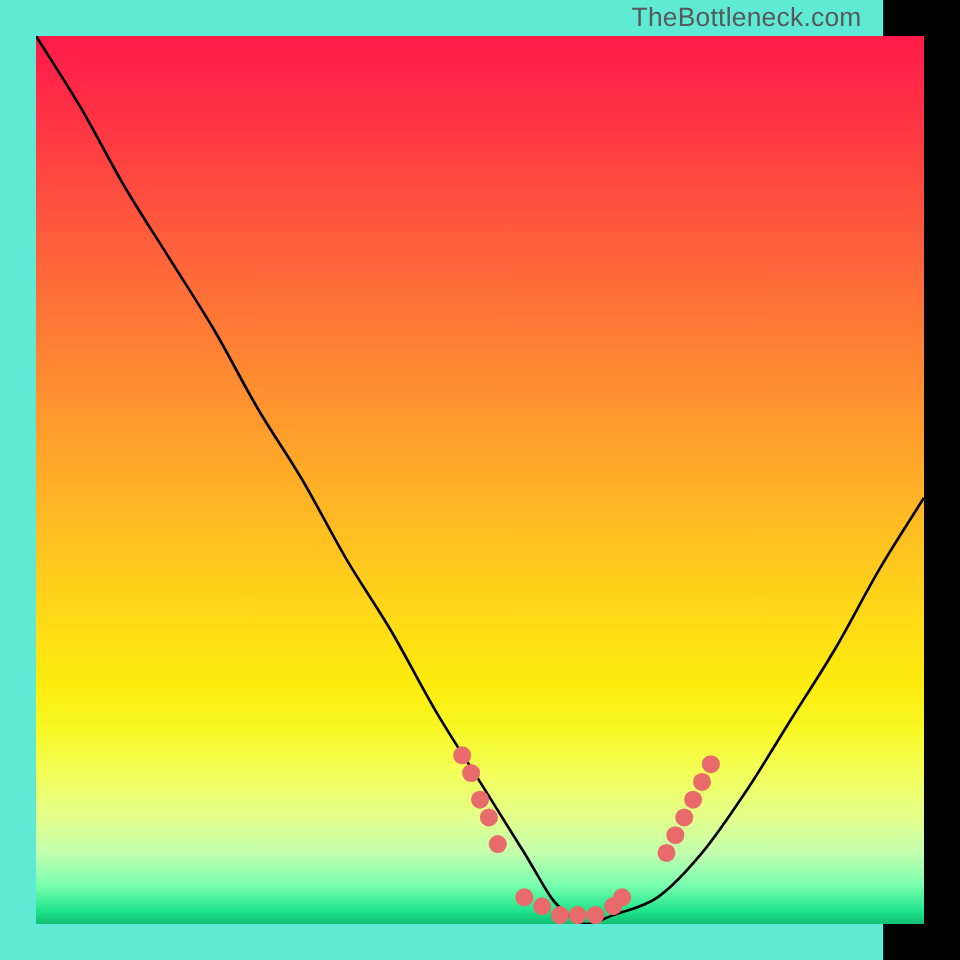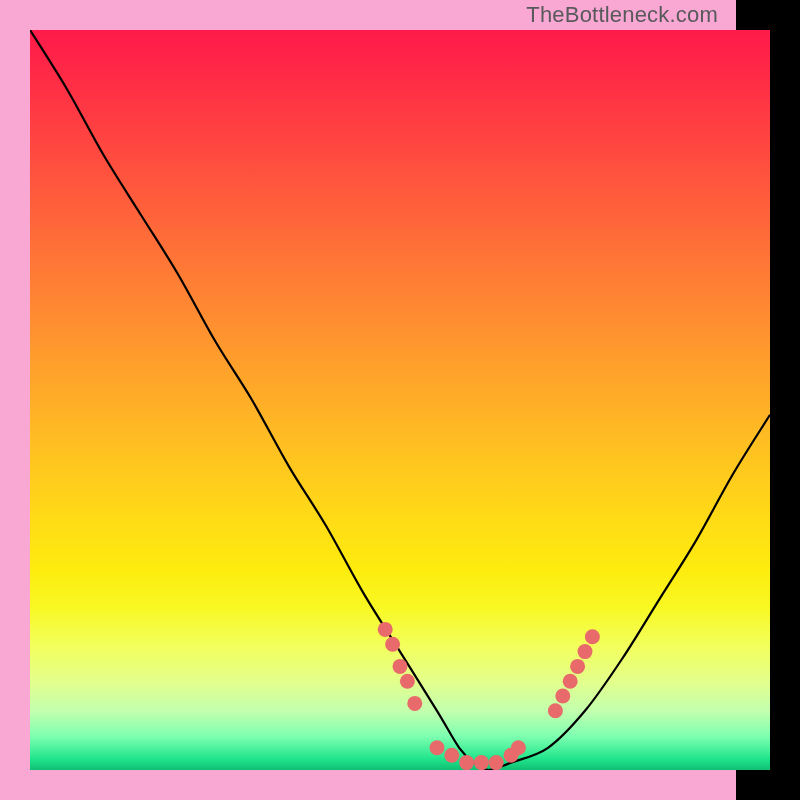--- a/index.html
+++ b/index.html
@@ -8,21 +8,21 @@
     background: #000;
     width: 800px;
     height: 800px;
     overflow: hidden;
     position: relative;
   }
   .container {
     width: 736px;
     height: 800px;
     position: relative;
-    background: #f9a8d4;
+    background: #5eead4;
   }
   .watermark {
     position: absolute;
     top: 2px;
     right: 18px;
     font-family: Arial, Helvetica, sans-serif;
     font-size: 22px;
     color: #58595b;
     font-weight: 500;
     letter-spacing: 0.2px;

